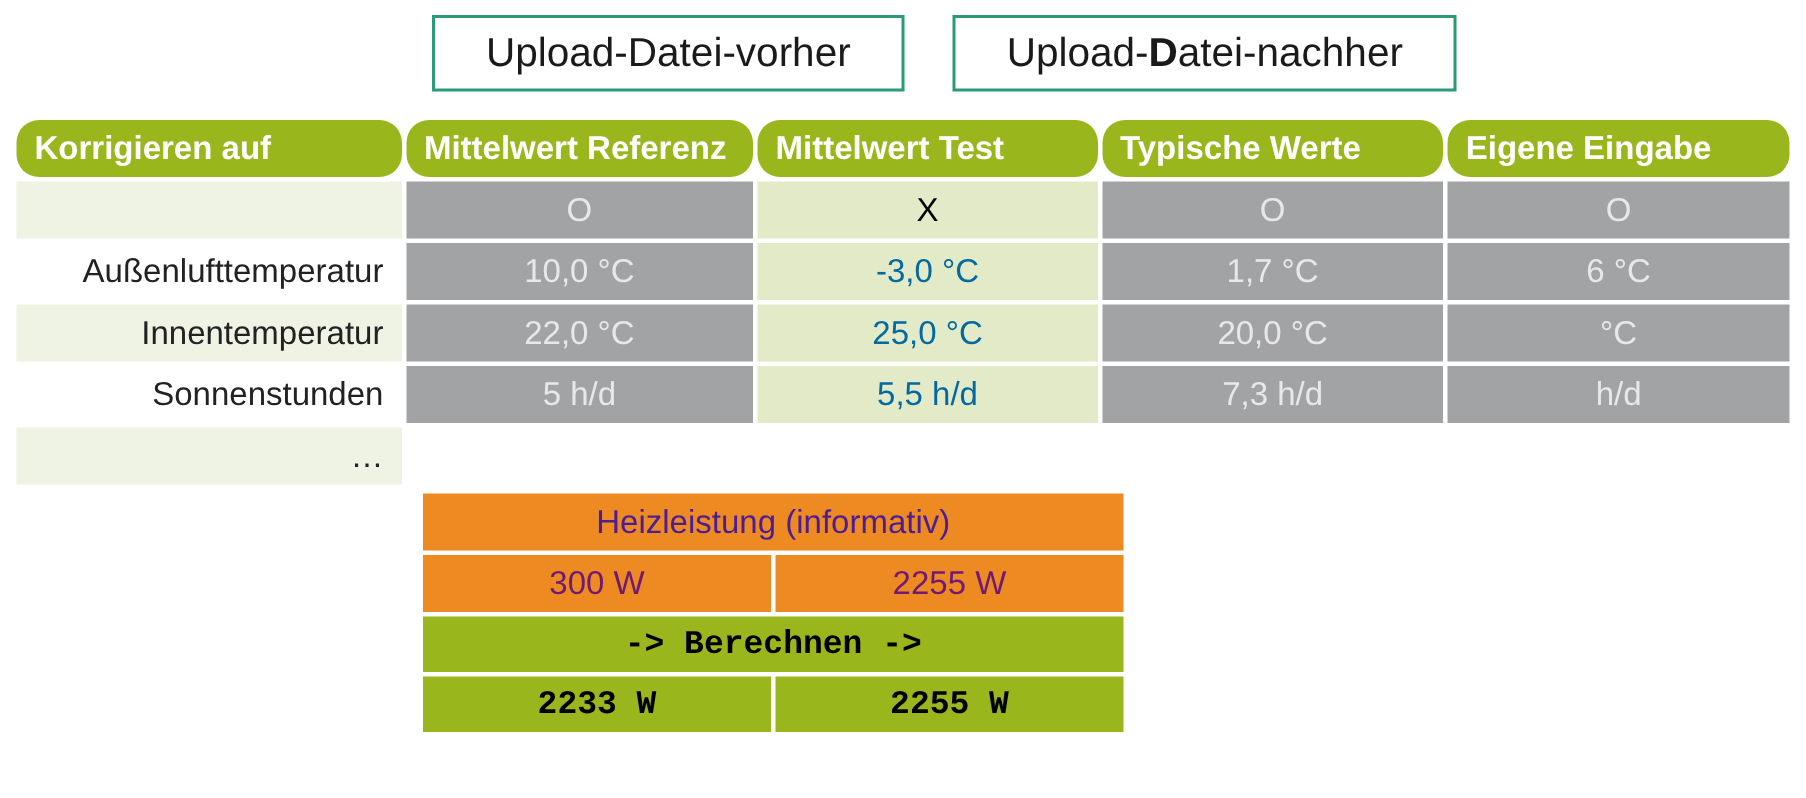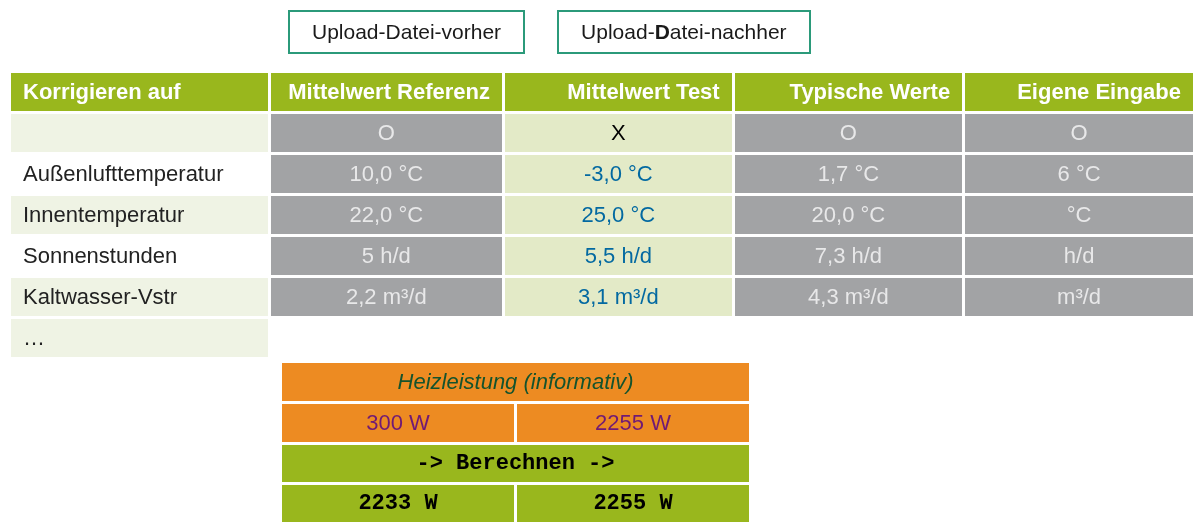--- a/index.html
+++ b/index.html
@@ -10,22 +10,22 @@
       padding: 10px 8px;
     }
     .upload-row {
       display: flex;
       gap: 32px;
       margin-left: 280px;
       margin-bottom: 16px;
     }
     .upload-btn {
       border: 2px solid #2b9a7a;
-      padding: 8px 22px;
-      font-size: 21px;
+      padding: 8px 34px;
+      font-size: 27px;
       color: #1a1a1a;
       background: #fff;
       cursor: pointer;
     }
     .upload-btn .bold { font-weight: 700; }
 
     table.main {
       border-collapse: separate;
       border-spacing: 3px 3px;
       width: 1188px;
@@ -34,29 +34,30 @@
       padding: 6px 12px;
       font-size: 22px;
       height: 36px;
     }
     table.main th {
       background: #99b71d;
       color: #fff;
       font-weight: 700;
       text-align: left;
       white-space: nowrap;
+      border-radius: 15px;
     }
-    table.main th.center { text-align: right; }
+    table.main th.center { text-align: left; }
     .col0 { width: 260px; }
     .col { width: 232px; }
 
     .label-cell {
       background: #eff3e4;
       color: #222;
-      text-align: left;
+      text-align: right;
     }
     .label-cell.alt { background: #fff; }
 
     .val {
       text-align: center;
       background: #a2a3a5;
       color: #e8e8e9;
     }
     .val.sel {
       background: #e3eac7;
@@ -74,21 +75,21 @@
       margin-top: 0px;
     }
     table.bottom td {
       text-align: center;
       font-size: 22px;
       padding: 6px 10px;
       height: 36px;
     }
     .b-col { width: 232px; }
     .orange { background: #ed8b22; color: #701a75; }
-    .orange-title { color: #14532d; font-size: 22px; font-style: italic; }
+    .orange-title { color: #4c1d95; font-size: 22px; }
     .green { background: #99b71d; color: #000; font-weight: 700; font-family: Liberation Mono, monospace; }
     .green-title { font-weight: 700; }
   </style>
 </head>
 <body>
 
 <div class="upload-row">
   <div class="upload-btn">
     <span>Upload-Datei-vorher</span>
   </div>
@@ -128,27 +129,20 @@
     <td class="val">°C</td>
   </tr>
   <tr>
     <td class="label-cell alt">Sonnenstunden</td>
     <td class="val">5 h/d</td>
     <td class="val sel">5,5 h/d</td>
     <td class="val">7,3 h/d</td>
     <td class="val">h/d</td>
   </tr>
   <tr>
-    <td class="label-cell">Kaltwasser-Vstr</td>
-    <td class="val">2,2 m³/d</td>
-    <td class="val sel">3,1 m³/d</td>
-    <td class="val">4,3 m³/d</td>
-    <td class="val">m³/d</td>
-  </tr>
-  <tr>
     <td class="label-cell">…</td>
     <td class="label-cell alt"></td>
     <td class="label-cell alt"></td>
     <td class="label-cell alt"></td>
     <td class="label-cell alt"></td>
   </tr>
 </tbody>
   </table>
 
 <table class="bottom">

